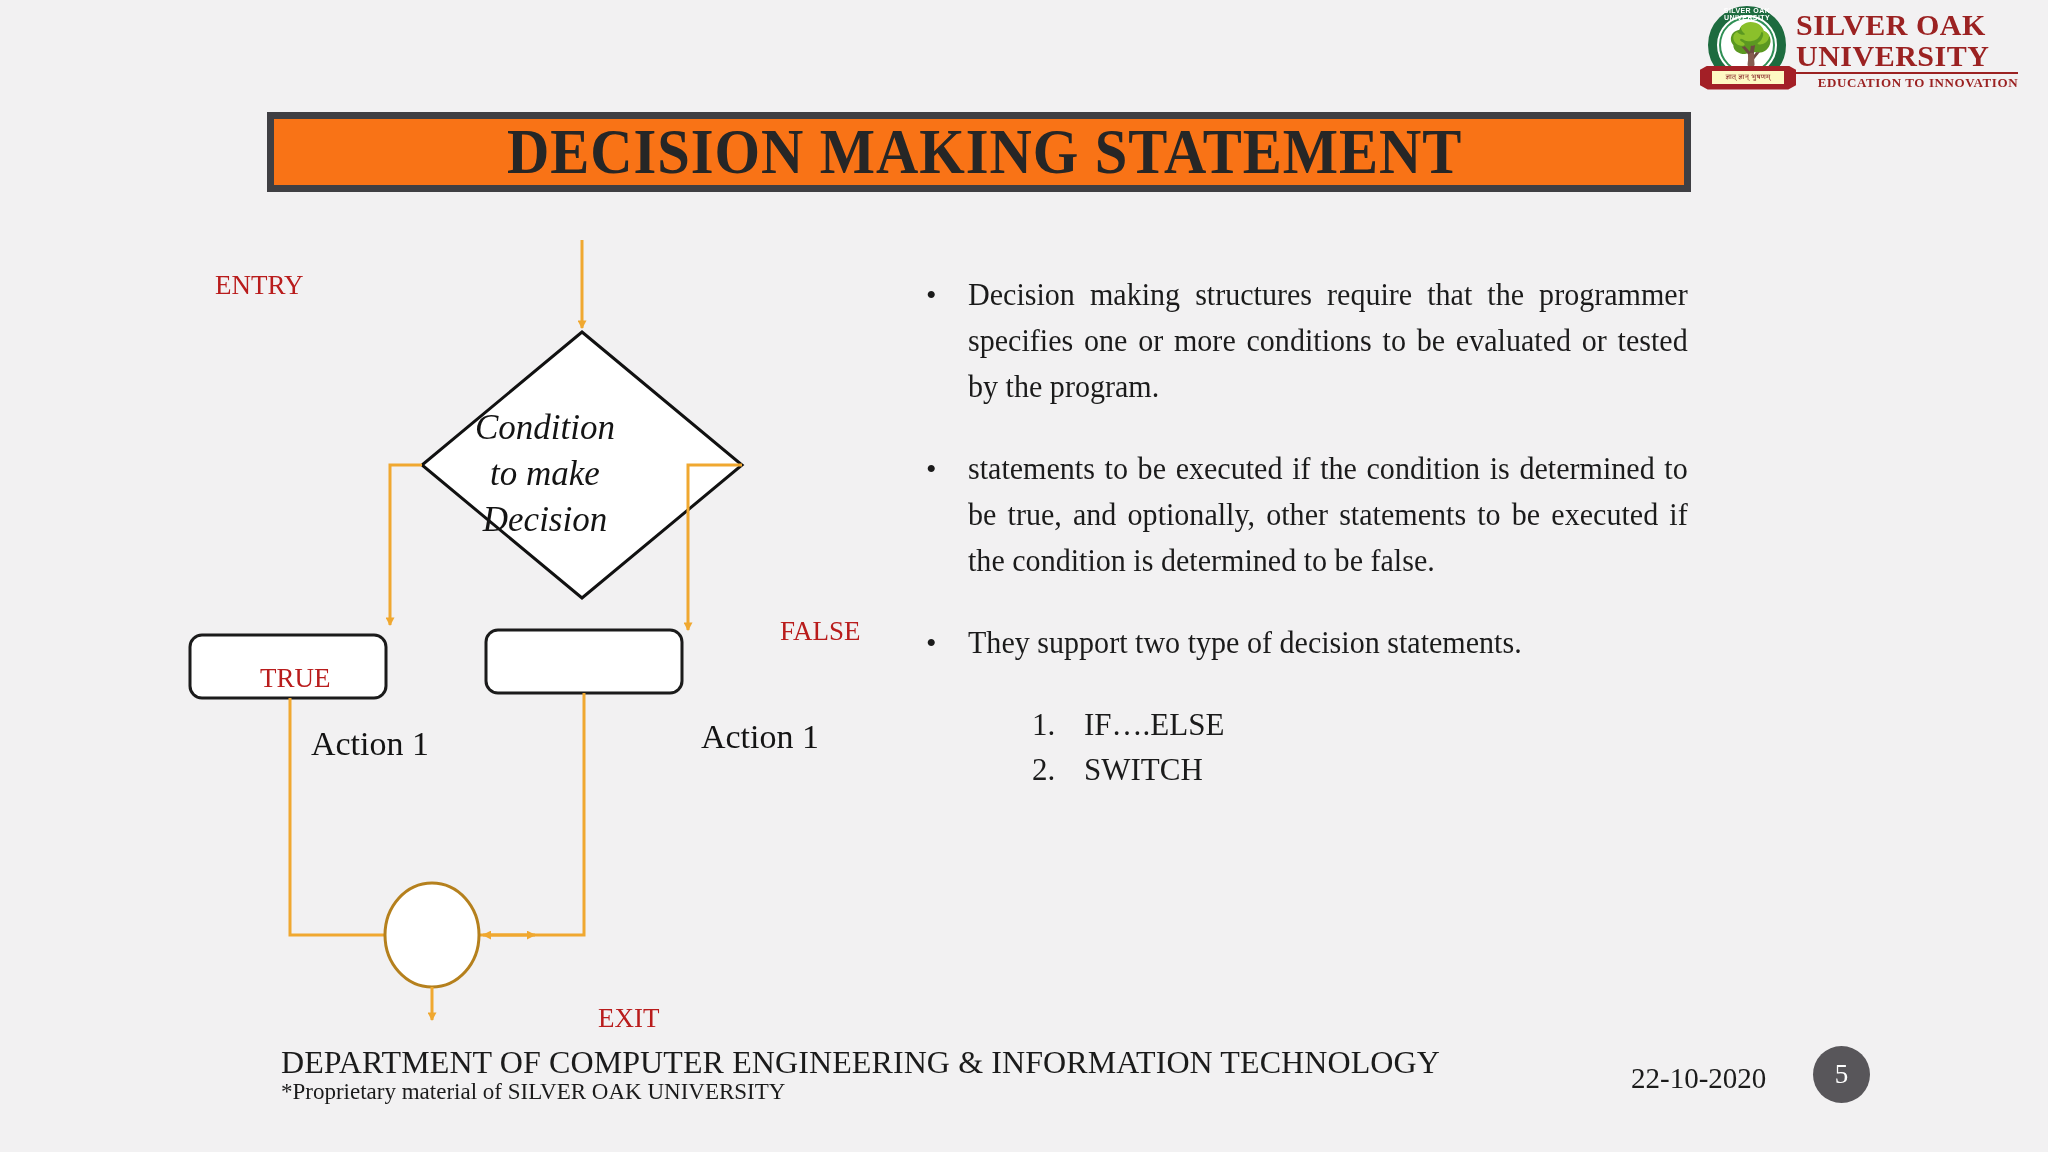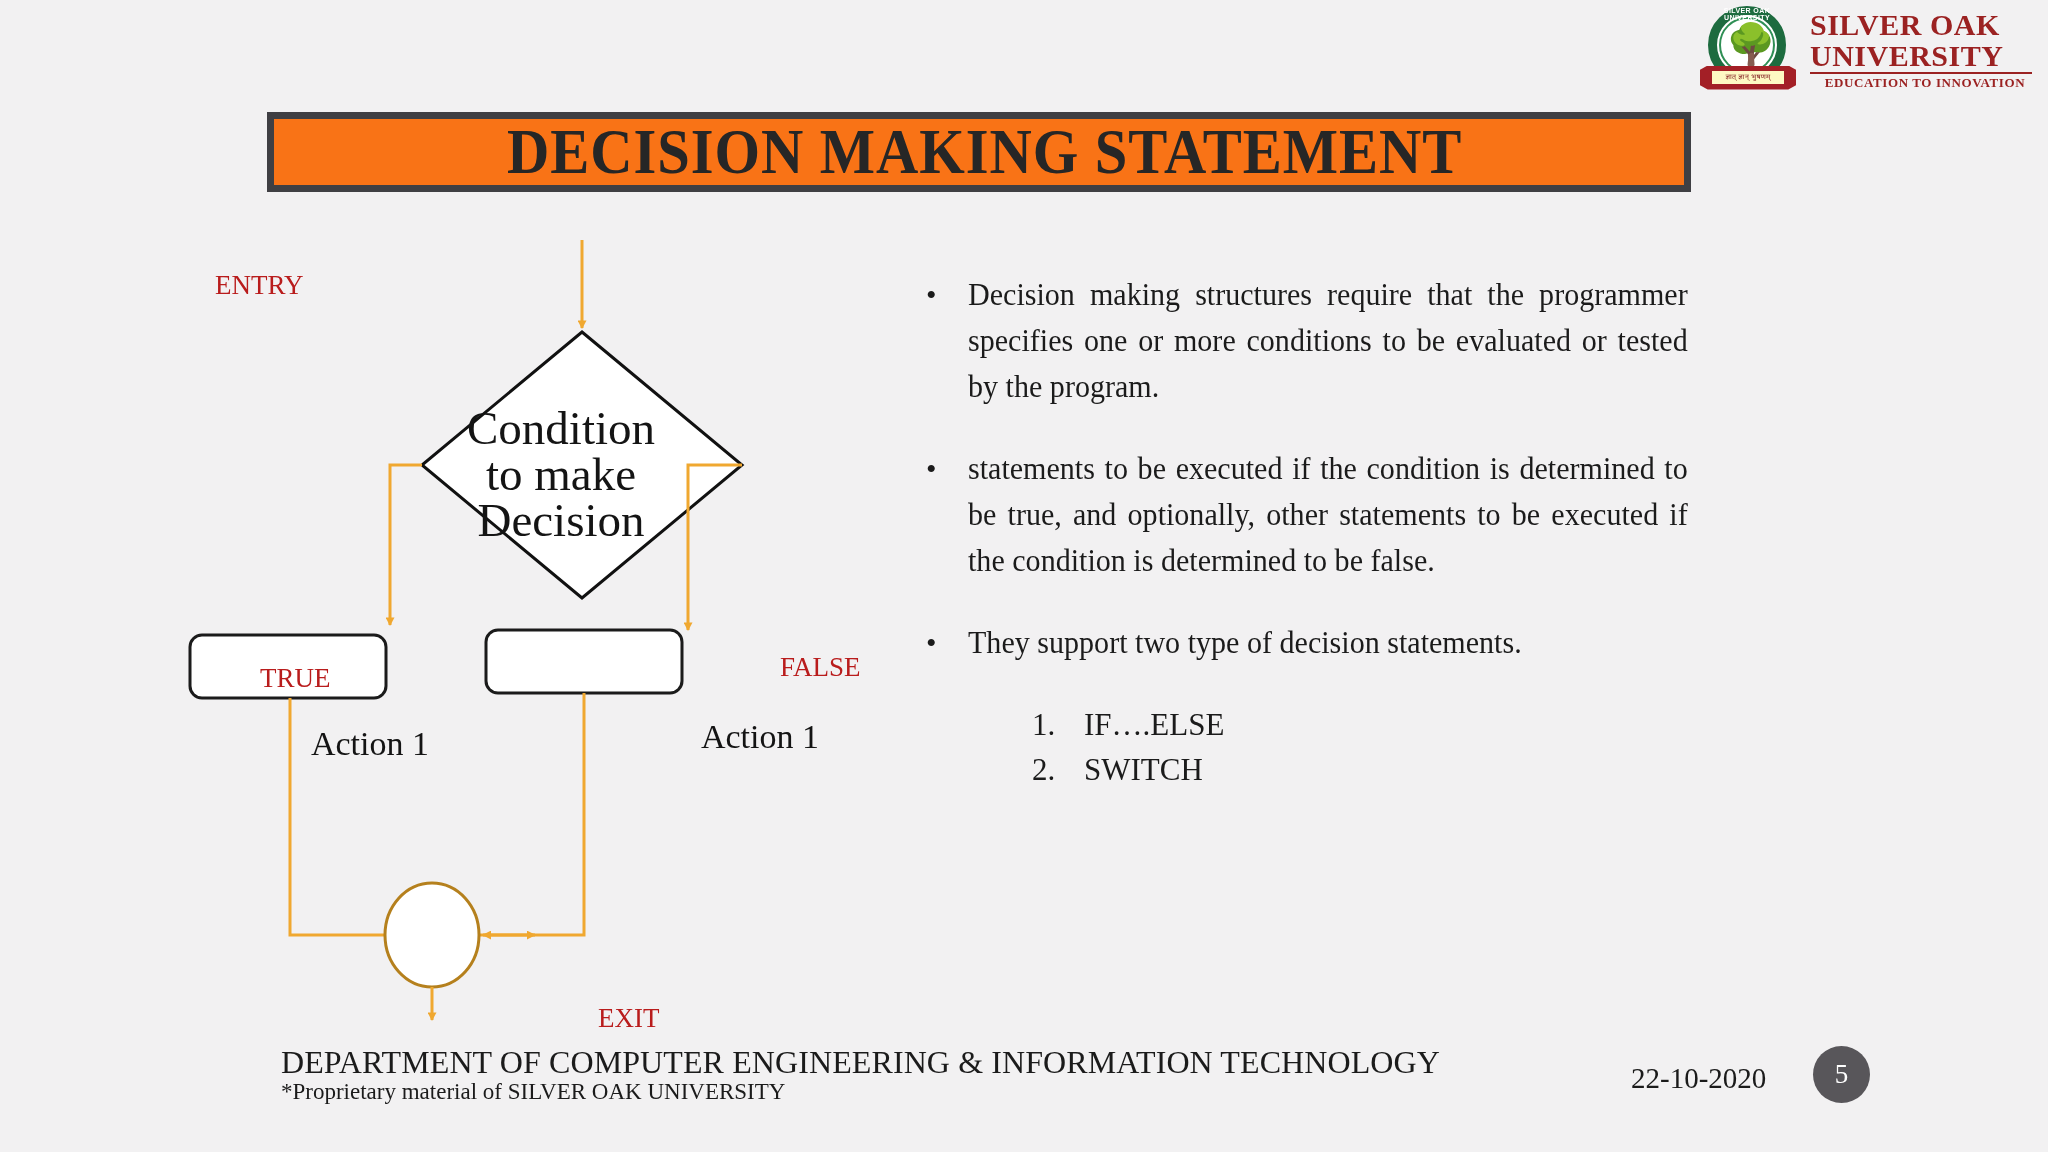--- a/index.html
+++ b/index.html
@@ -91,21 +91,21 @@
     left: 12px; top: 67px;
     width: 72px; height: 13px;
     background: #fef9c3;
     color: #7d1419;
     font-size: 7px;
     line-height: 13px;
     text-align: center;
     letter-spacing: .3px;
   }
   #logo-words {
-    margin-left: 14px;
+    margin-left: 0;
     flex: 1 1 auto;
   }
   .logo-line1, .logo-line2 {
     color: #9b2222;
     font-family: "Liberation Serif", serif;
     font-weight: bold;
     font-size: 30px;
     line-height: 31px;
     letter-spacing: .5px;
   }
@@ -162,36 +162,37 @@
 
   .flow-label {
     position: absolute;
     font-family: "Liberation Serif", serif;
     font-size: 27px;
     color: #b91c1c;
     white-space: nowrap;
   }
   #label-entry { left: 215px; top: 270px; }
   #label-true  { left: 260px; top: 663px; }
-  #label-false { left: 780px; top: 652px; }
+  #label-false { left: 780px; top: 616px; }
   #label-exit  { left: 598px; top: 1003px; }
 
   .node-text {
     position: absolute;
     font-family: "Liberation Serif", serif;
     color: #141414;
     text-align: center;
     white-space: nowrap;
   }
   #diamond-text {
-    left: 436px; top: 405px;
+    left: 420px; top: 405px;
     width: 250px;
-    font-size: 47px;
+    font-size: 35px;
     line-height: 46px;
     white-space: normal;
+    font-style: italic;
   }
   #action-left-text  { left: 245px; top: 725px; width: 250px; font-size: 34px; }
   #action-right-text { left: 635px; top: 718px; width: 250px; font-size: 34px; }
 
   
   #content {
     position: absolute;
     left: 920px;
     top: 272px;
     width: 790px;

